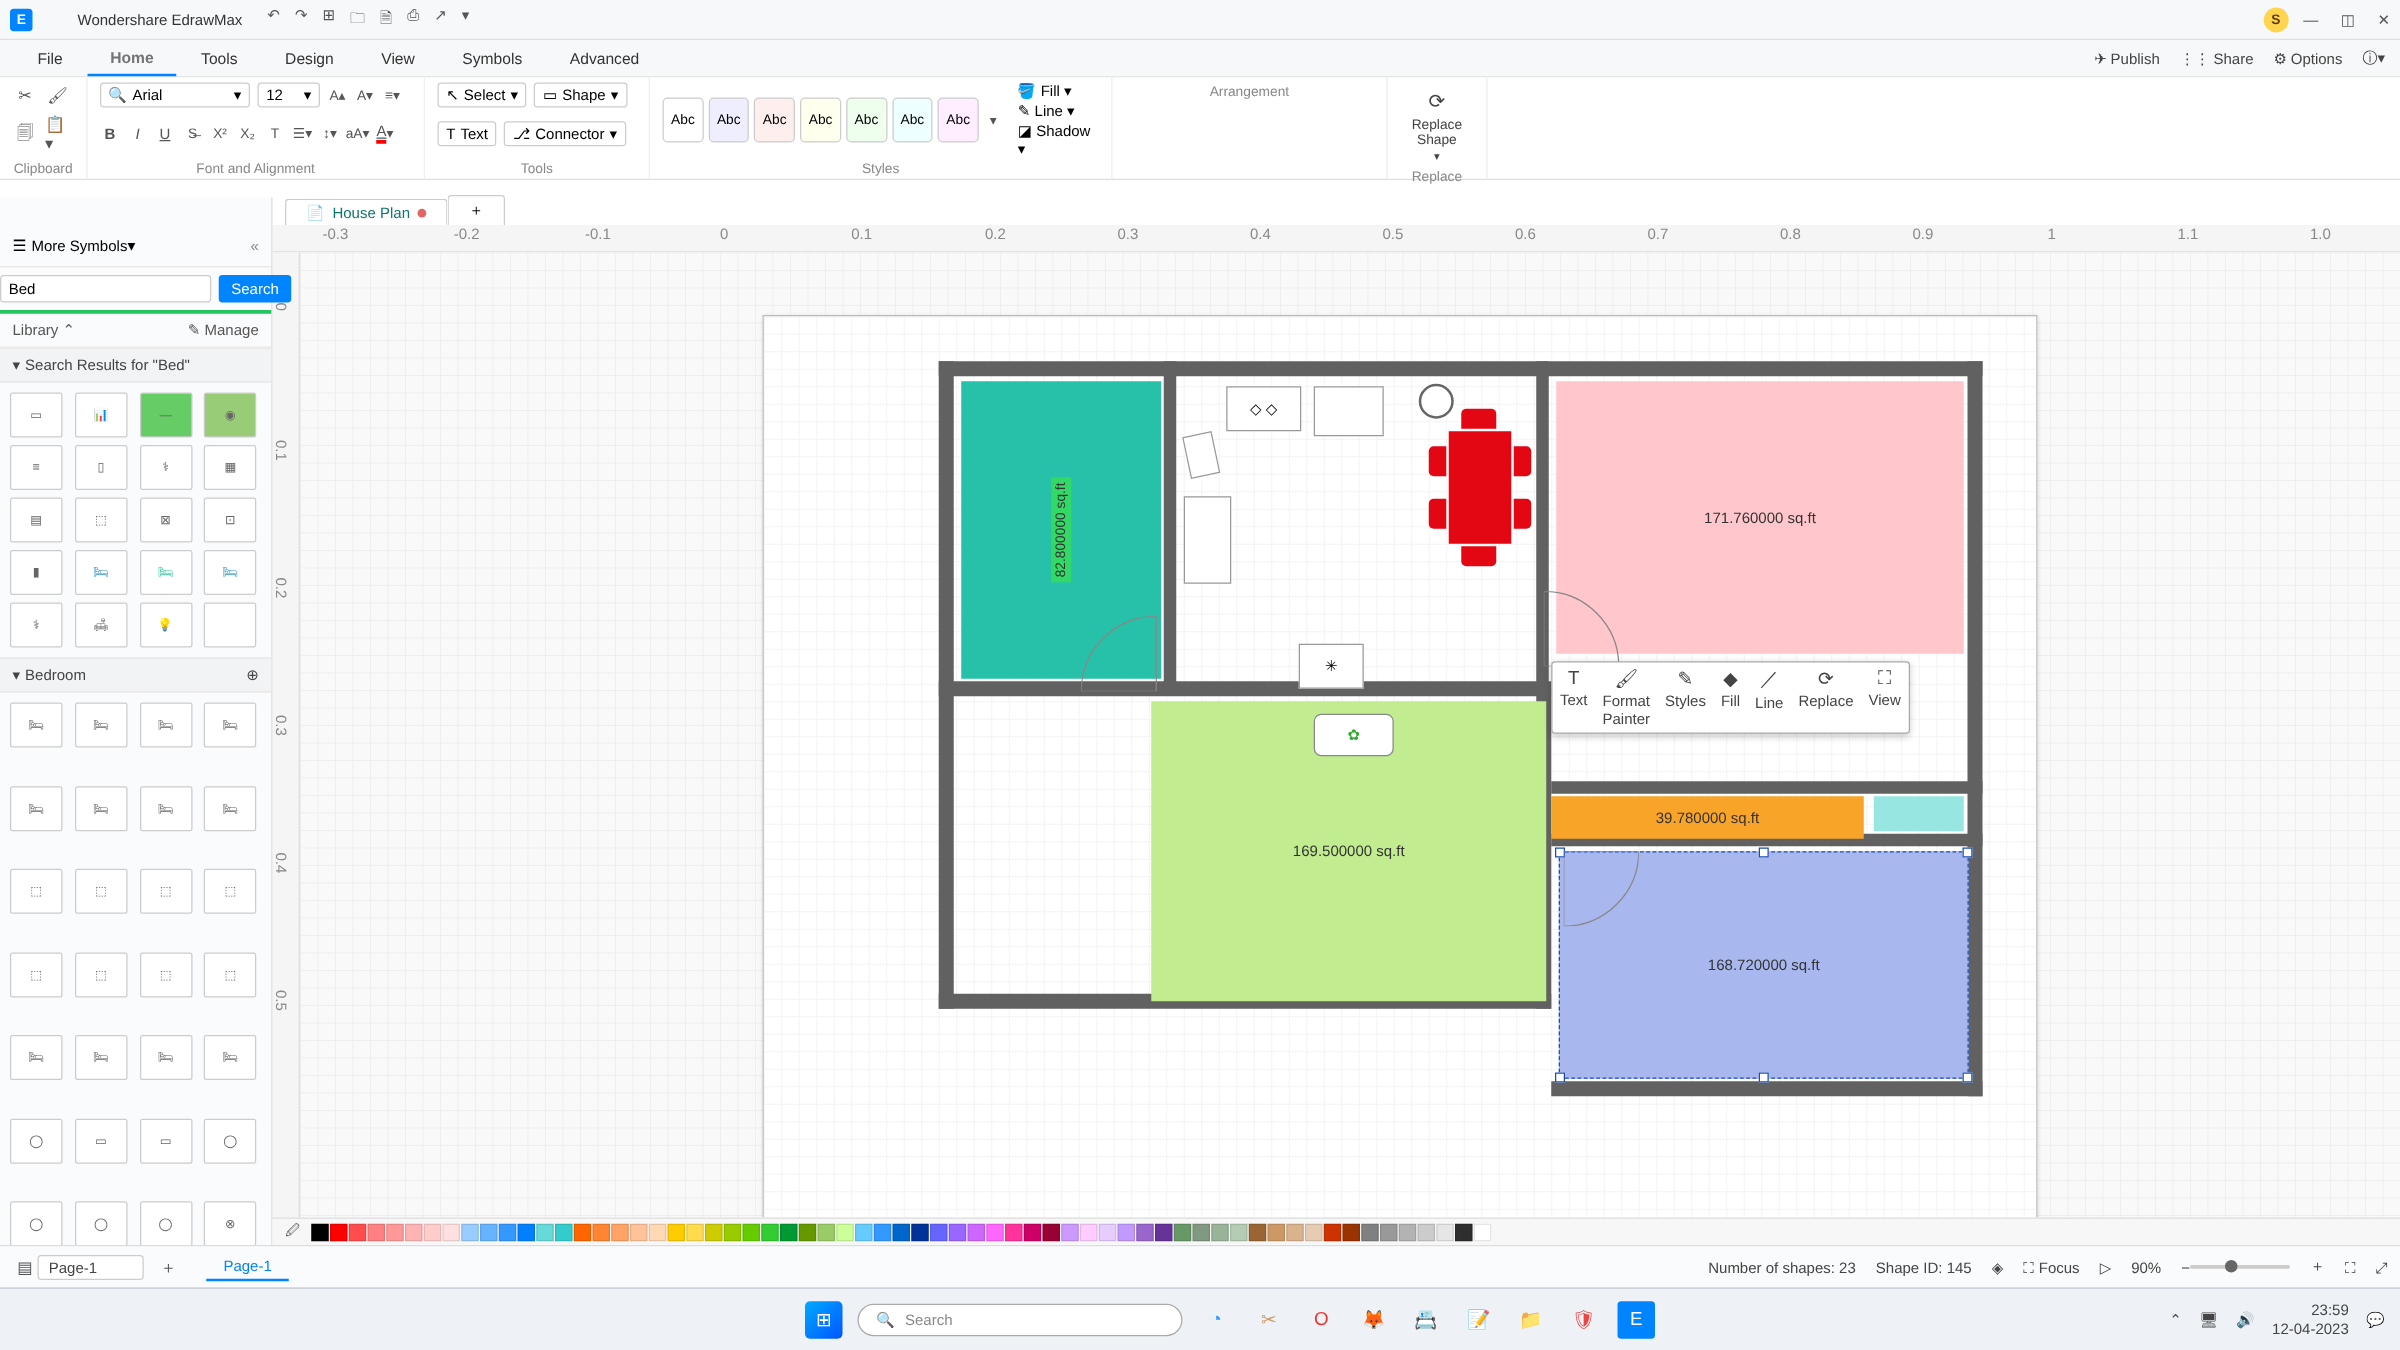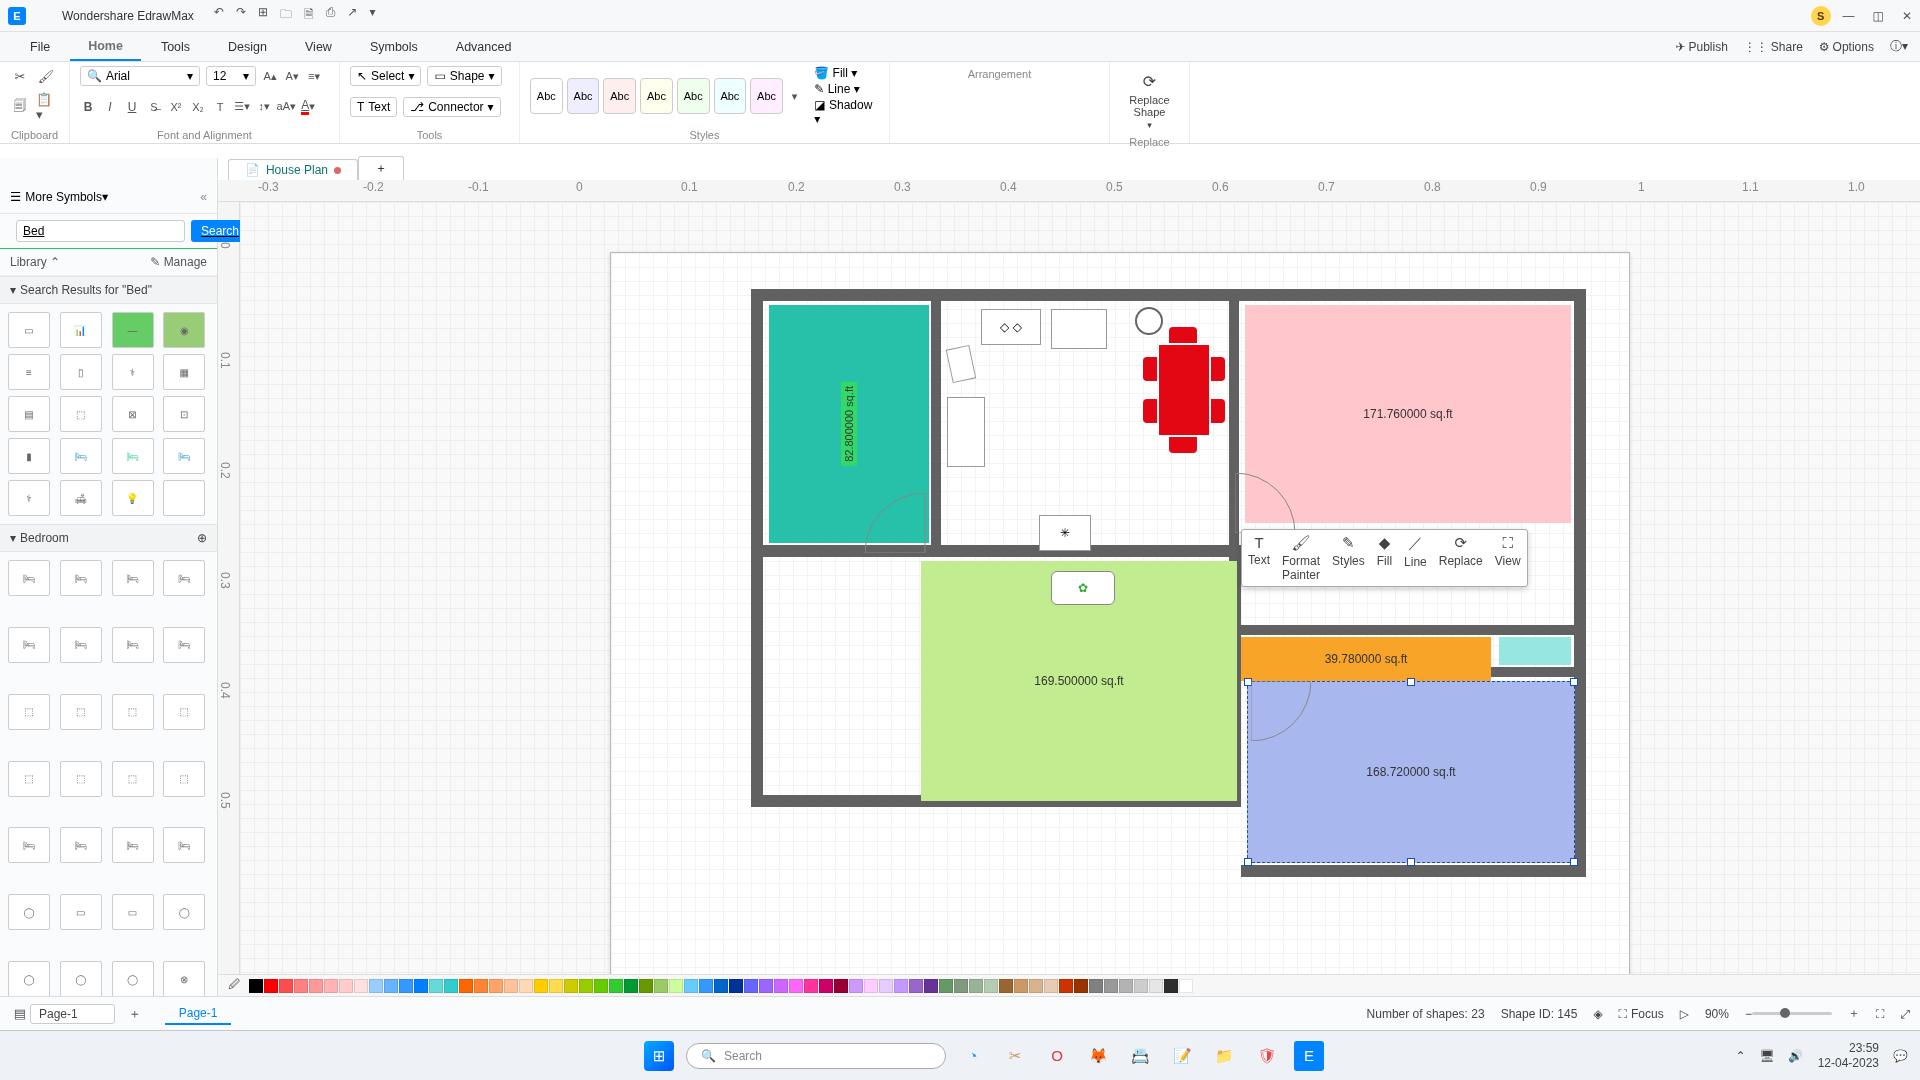--- a/index.html
+++ b/index.html
@@ -32,21 +32,21 @@
 .selbox { border:1px solid #ccc; border-radius:3px; padding:2px 6px; font-size:12px; display:flex; align-items:center; gap:4px; background:#fff; cursor:pointer; }
 .abc { width:34px; height:36px; border:1px solid #ccc; border-radius:4px; display:flex; align-items:center; justify-content:center; font-size:11px; background:#fff; cursor:pointer; }
 .bigbtn { display:flex; flex-direction:column; align-items:center; gap:2px; padding:4px 8px; cursor:pointer; color:#444; }
 .bigbtn .bic { width:22px; height:22px; display:flex; align-items:center; justify-content:center; font-size:16px; }
 
 
 .main { position:absolute; top:144px; bottom:34px; left:0; right:0; display:flex; }
 .leftpanel { width:218px; background:#fafbfc; border-right:1px solid #ddd; display:flex; flex-direction:column; }
 .lp-head { height:34px; display:flex; align-items:center; padding:0 10px; border-bottom:1px solid #e5e5e5; font-size:12.5px; font-weight:500; }
 .lp-head .collapse { margin-left:auto; color:#888; cursor:pointer; }
-.lp-search { display:flex; padding:6px 16px; gap:6px; border-bottom:1px solid #22c55e;text-decoration:underline; }
+.lp-search { display:flex; padding:6px 0; gap:6px; border-bottom:3px solid #22c55e; }
 .lp-search input { flex:1; border:1px solid #ccc; border-radius:3px; padding:3px 6px; font-size:12px; }
 .lp-search button { background:#0084ff; color:#fff; border:none; border-radius:3px; padding:3px 10px; font-size:12px; cursor:pointer; }
 .lp-bar { display:flex; justify-content:space-between; padding:6px 10px; font-size:12px; color:#555; border-bottom:1px solid #eee; }
 .lp-section { padding:6px 10px; font-size:12px; color:#444; background:#f2f3f5; border-top:1px solid #e5e5e5; border-bottom:1px solid #e5e5e5; display:flex; align-items:center; gap:4px; }
 .symgrid { display:grid; grid-template-columns:repeat(4,1fr); gap:6px; padding:8px; }
 .sym { width:42px; height:36px; border:1px solid #ccc; border-radius:2px; background:#fff; cursor:pointer; display:flex; align-items:center; justify-content:center; color:#666; font-size:10px; }
 
 .ruler-h { position:absolute; left:218px; right:0; top:144px; height:22px; background:#f5f5f5; border-bottom:1px solid #ddd; font-size:9px; color:#888; }
 .ruler-v { position:absolute; left:218px; top:166px; bottom:34px; width:22px; background:#f5f5f5; border-right:1px solid #ddd; font-size:9px; color:#888; }
 .rtick { position:absolute; }
@@ -343,21 +343,21 @@
       <div class="room" style="left:158px;top:52px;width:160px;height:238px;background:#27c1a9">
         <span style="writing-mode:vertical-rl;transform:rotate(180deg);background:#33d966;padding:4px 2px;font-size:11px">82.800000 sq.ft</span>
       </div>
       <div class="room" style="left:634px;top:52px;width:326px;height:218px;background:#ffc6cb">
         <span>171.760000 sq.ft</span>
       </div>
       <div class="room" style="left:310px;top:308px;width:316px;height:240px;background:#c1ec8f">
         <span>169.500000 sq.ft</span>
         <div style="position:absolute;top:10px;left:130px;width:64px;height:34px;border:1px solid #888;border-radius:6px;background:#fff;display:flex;align-items:center;justify-content:center;color:#3a3">✿</div>
       </div>
-      <div class="room" style="left:630px;top:384px;width:250px;height:44px;background:#f7a428">
+      <div class="room" style="left:630px;top:384px;width:250px;height:34px;background:#f7a428">
         <span>39.780000 sq.ft</span>
       </div>
       <div class="room" style="left:888px;top:384px;width:72px;height:28px;background:#97e6e1"></div>
       <div class="room" style="left:636px;top:428px;width:328px;height:182px;background:#a8b8ef;border:1px dashed #1a4db3">
         <span>168.720000 sq.ft</span>
 
         <div style="position:absolute;width:8px;height:8px;background:#fff;border:1px solid #1a4db3;left:-4px;top:-4px"></div>
         <div style="position:absolute;width:8px;height:8px;background:#fff;border:1px solid #1a4db3;right:-4px;top:-4px"></div>
         <div style="position:absolute;width:8px;height:8px;background:#fff;border:1px solid #1a4db3;left:-4px;bottom:-4px"></div>
         <div style="position:absolute;width:8px;height:8px;background:#fff;border:1px solid #1a4db3;right:-4px;bottom:-4px"></div>

